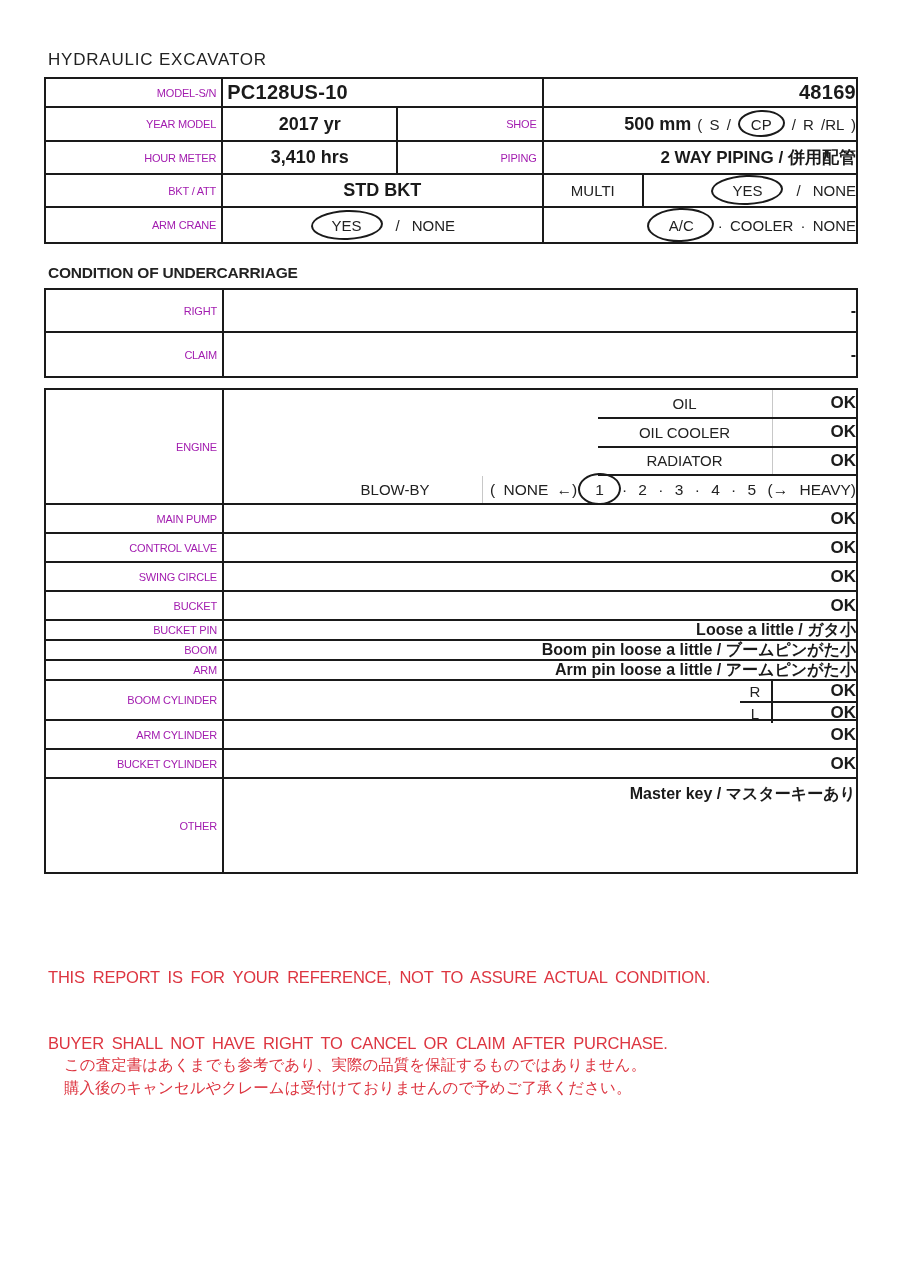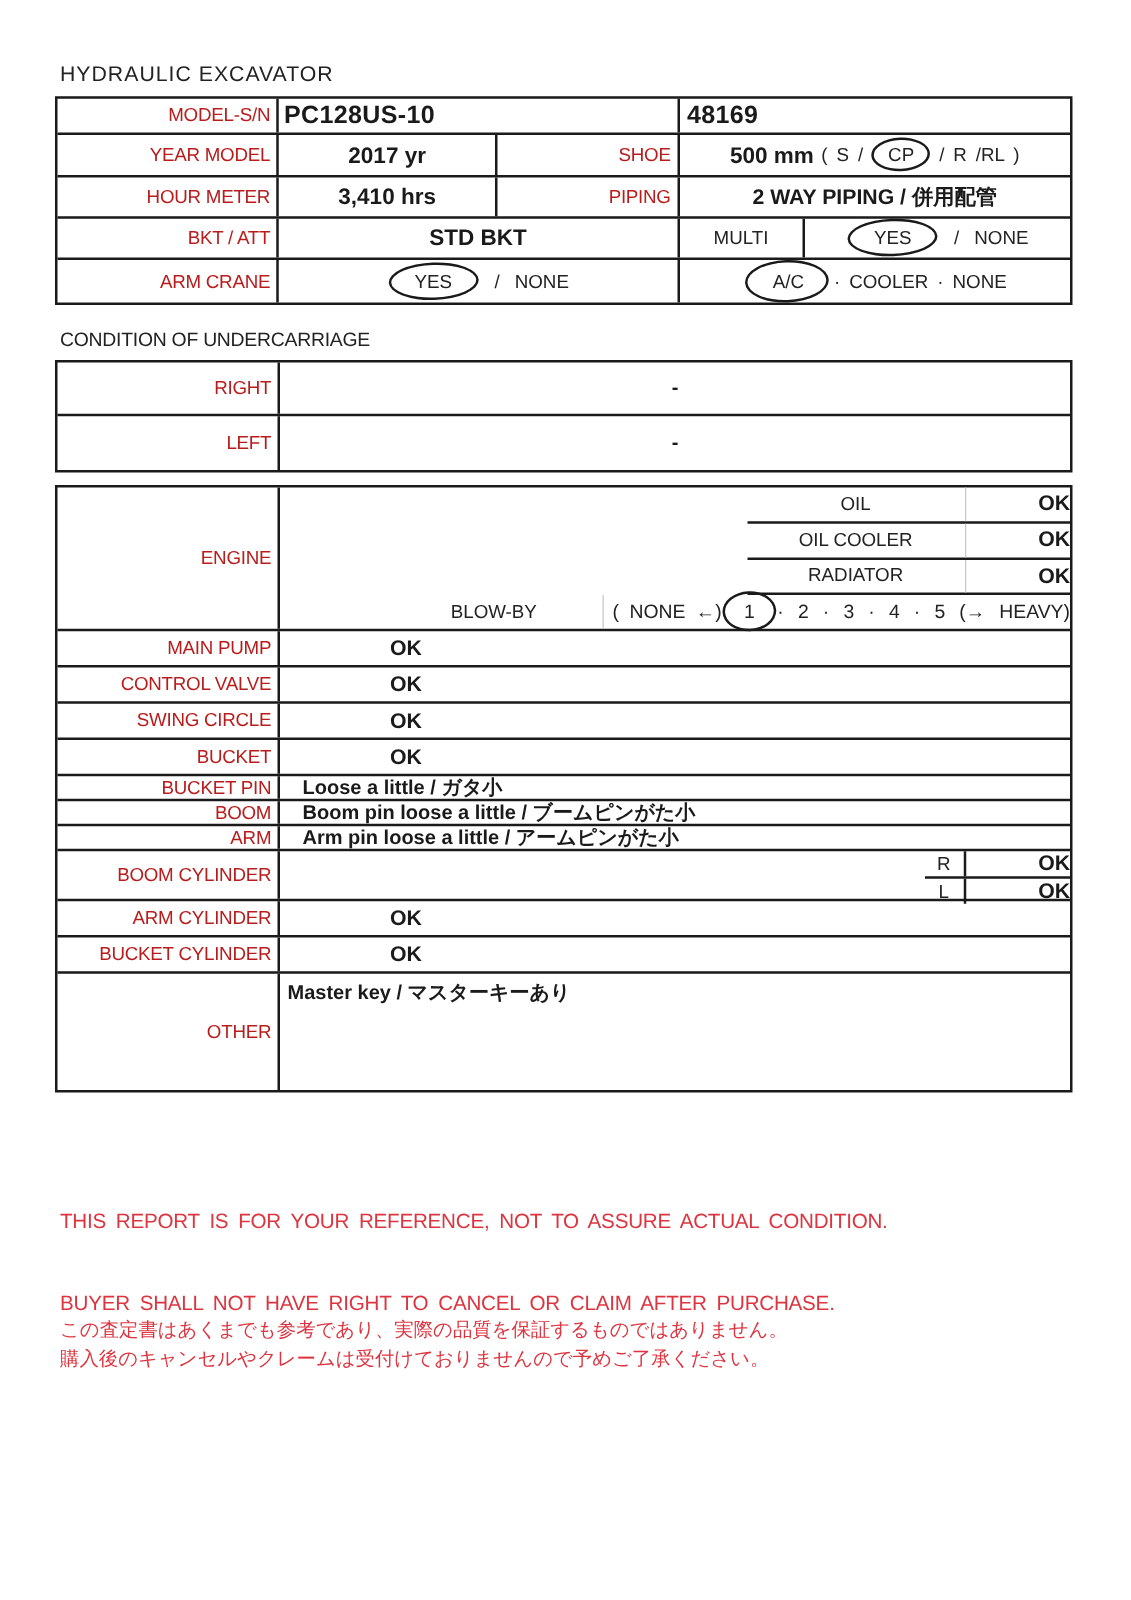--- a/index.html
+++ b/index.html
@@ -7,33 +7,33 @@
   .page{
     position:relative; width:905px; height:1280px; background:#ffffff;
     font-family:"Liberation Sans","DejaVu Sans",sans-serif; color:#1a1a1a;
     margin:0 auto; overflow:hidden;
   }
   .title{
     position:absolute; left:48px; top:50px; font-size:17px; font-weight:400;
     letter-spacing:0.8px; color:#222; white-space:nowrap;
   }
   .sec-head{
-    position:absolute; left:48px; top:264px; font-size:15.5px; font-weight:400;
+    position:absolute; left:48px; top:264px; font-size:15.5px; font-weight:700;
     letter-spacing:-0.2px; color:#222; white-space:nowrap;
   }
   .tbl{ position:absolute; left:44px; width:814px; border:2px solid #1a1a1a; background:#fff; }
   .t1{ top:77px; }
   .t2{ top:288px; }
   .t3{ top:388px; }
   .r{ display:flex; border-bottom:2px solid #1a1a1a; }
   .tbl > .r:last-child{ border-bottom:0; }
   .c{ display:flex; align-items:center; border-right:2px solid #1a1a1a; overflow:visible; }
-  .r > .c:last-child{ border-right:0; }
-  .lbl{ justify-content:flex-end; padding-right:5px; font-size:15px; letter-spacing:-0.2px;
-        color:#b91c1c; white-space:nowrap; }
+  .r > .c:last-child{ border-right:0;justify-content:flex-end; }
+  .lbl{ justify-content:flex-end; padding-right:5px; font-size:11px; letter-spacing:-0.2px;
+        color:#a21caf; white-space:nowrap; }
   .ctr{ justify-content:center; }
   .thin{ font-weight:400; font-size:15px; color:#222; white-space:nowrap; }
   .v20{ font-size:20px; font-weight:700; letter-spacing:0.3px; white-space:nowrap; }
   .v18{ font-size:18px; font-weight:700; white-space:nowrap; }
   .v17{ font-size:17px; font-weight:700; white-space:nowrap; }
   .v16{ font-size:16px; font-weight:700; white-space:nowrap; }
   .w178{width:178px}.w322{width:322px}.w176{width:176px}.w146{width:146px}
   .w101{width:101px}.w213{width:213px}.w314{width:314px}.fx{flex:1}
   .h29{height:29px}.h30{height:20px}.h33{height:33px}.h34{height:34px}
   .h43{height:43px}.h56{height:40px}.h93{height:93px}.h115{height:115px}
@@ -63,21 +63,21 @@
   .circ-yes{ margin:0 22px 0 22px; }
   .circ-yes::before{ left:-21px; right:-21px; top:-7px; bottom:-6px; }
   .circ-ac{ margin:0 24px 0 24px; }
   .circ-ac::before{ left:-22px; right:-20px; top:-9px; bottom:-8px; }
   .circ-one{ margin:0 18px; }
   .circ-one::before{ left:-17px; right:-17px; top:-8px; bottom:-6px; }
   
   .disc{ position:absolute; left:48px; top:923px; color:#dd3540; }
   .disc .en{ font-size:16.5px; line-height:21.5px; letter-spacing:-0.2px; word-spacing:3.5px;
        white-space:nowrap;margin-top:44px; }
-  .disc .jp{ font-size:15.5px; line-height:22.5px; white-space:nowrap; }
+  .disc .jp{ font-size:15.5px; line-height:22.5px; white-space:nowrap;margin-left:16px; }
 </style>
 </head>
 <body>
 
 <div class="page">
 
   <div class="title">HYDRAULIC EXCAVATOR</div>
 
   <div class="tbl t1">
     <div class="r h29">
@@ -142,21 +142,21 @@
 
   <div class="sec-head">CONDITION OF UNDERCARRIAGE</div>
   <div class="tbl t2">
     <div class="r h43">
       <div class="c lbl w178">RIGHT</div>
       <div class="c fx ctr">
         <span class="v16">-</span>
       </div>
     </div>
     <div class="r h43">
-      <div class="c lbl w178">LEFT</div>
+      <div class="c lbl w178">CLAIM</div>
       <div class="c fx ctr">
         <span class="v16">-</span>
       </div>
     </div>
   </div>
 
   <div class="tbl t3">
     <div class="r h115">
       <div class="c lbl w178">ENGINE</div>
       <div class="subcol">

